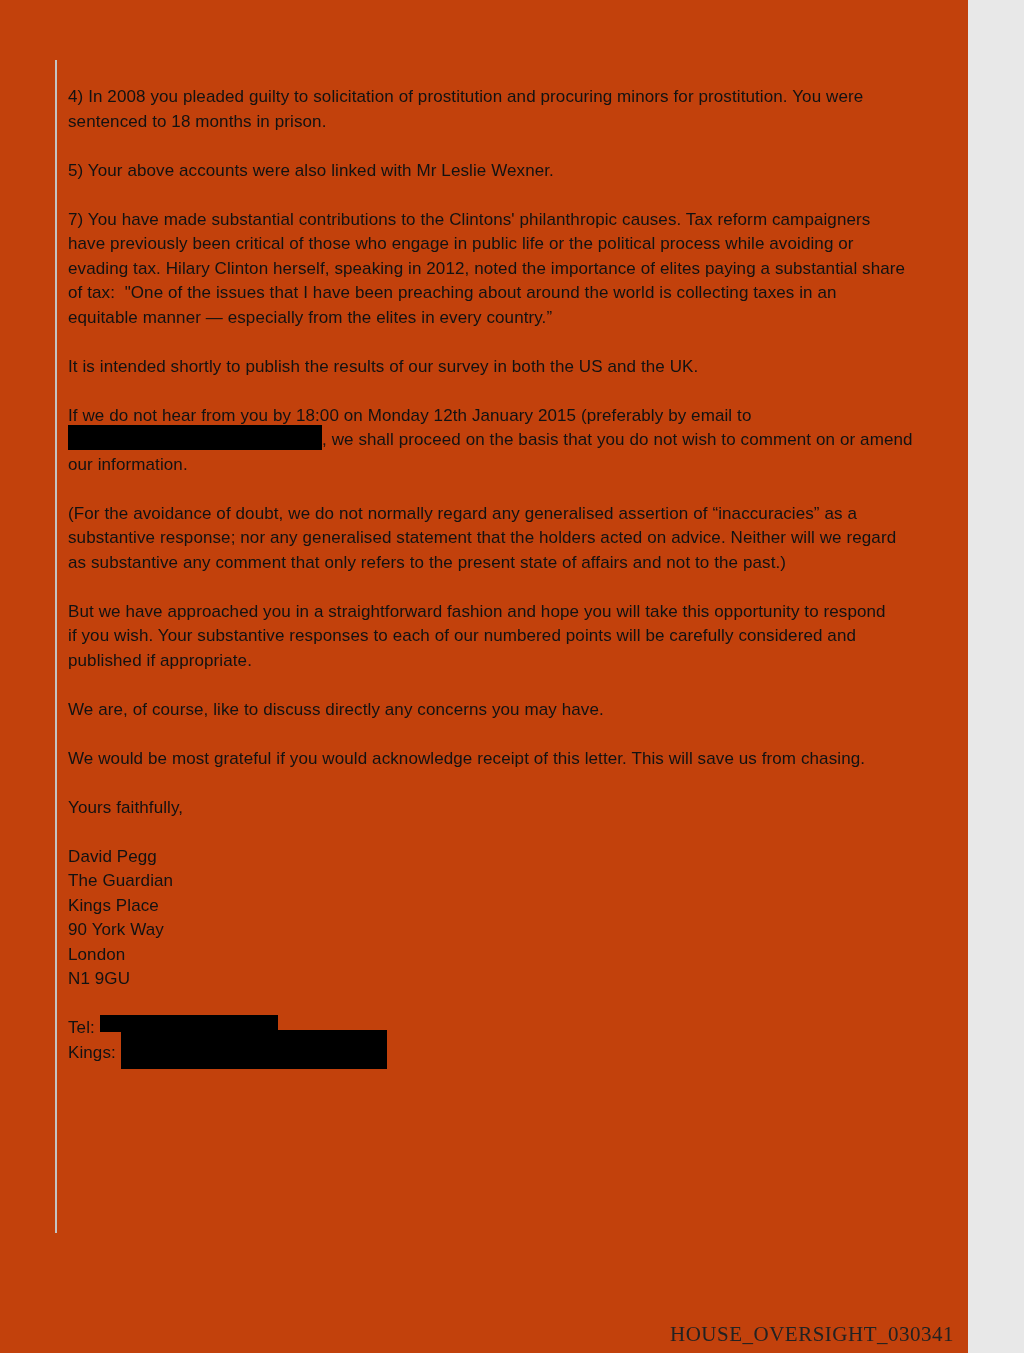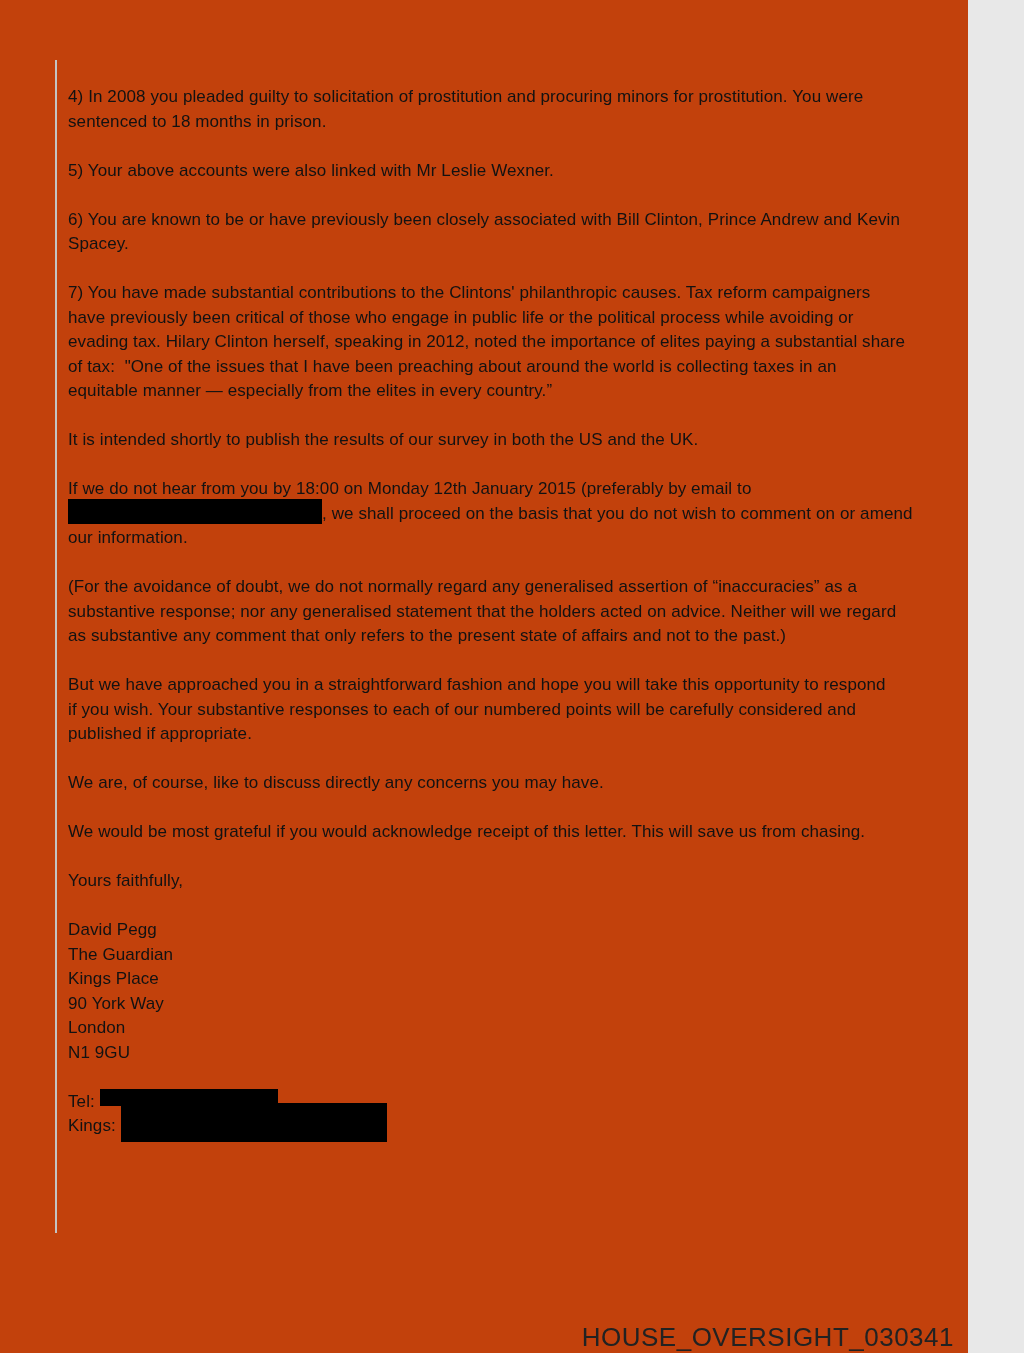--- a/index.html
+++ b/index.html
@@ -52,41 +52,39 @@
   .redact.deadline-email       { width: 254px; }
   .redact.deadline-email .fill { top: -7px;  width: 254px; height: 25px; }
   .redact.tel       { width: 178px; }
   .redact.tel .fill { top: -5px;  width: 178px; height: 17px; }
   .redact.email       { width: 266px; }
   .redact.email .fill { top: -15px; width: 266px; height: 39px; }
   .footer-stamp {
     position: absolute;
     right: 14px;
     top: 1322px;
-    font-size: 26px;
+    font-size: 21px;
     letter-spacing: 0.5px;
     color: #222222;
-    font-family: Liberation Sans, sans-serif;
+    font-family: Liberation Serif, serif;
   }
 </style>
 </head>
 <body>
 
 <div class="page">
   <div class="margin-line"></div>
 
   <div class="letter-body">
 
     <p class="para">4) In 2008 you pleaded guilty to solicitation of prostitution and procuring minors for prostitution. You were
 sentenced to 18 months in prison.</p>
 
     <p class="para">5) Your above accounts were also linked with Mr Leslie Wexner.</p>
 
-    <p class="para">6) You are known to be or have previously been closely associated with Bill Clinton, Prince Andrew and Kevin
-Spacey.</p>
 
     <p class="para">7) You have made substantial contributions to the Clintons' philanthropic causes. Tax reform campaigners
 have previously been critical of those who engage in public life or the political process while avoiding or
 evading tax. Hilary Clinton herself, speaking in 2012, noted the importance of elites paying a substantial share
 of tax:  "One of the issues that I have been preaching about around the world is collecting taxes in an
 equitable manner — especially from the elites in every country.”</p>
 
     <p class="para">It is intended shortly to publish the results of our survey in both the US and the UK.</p>
 
 

